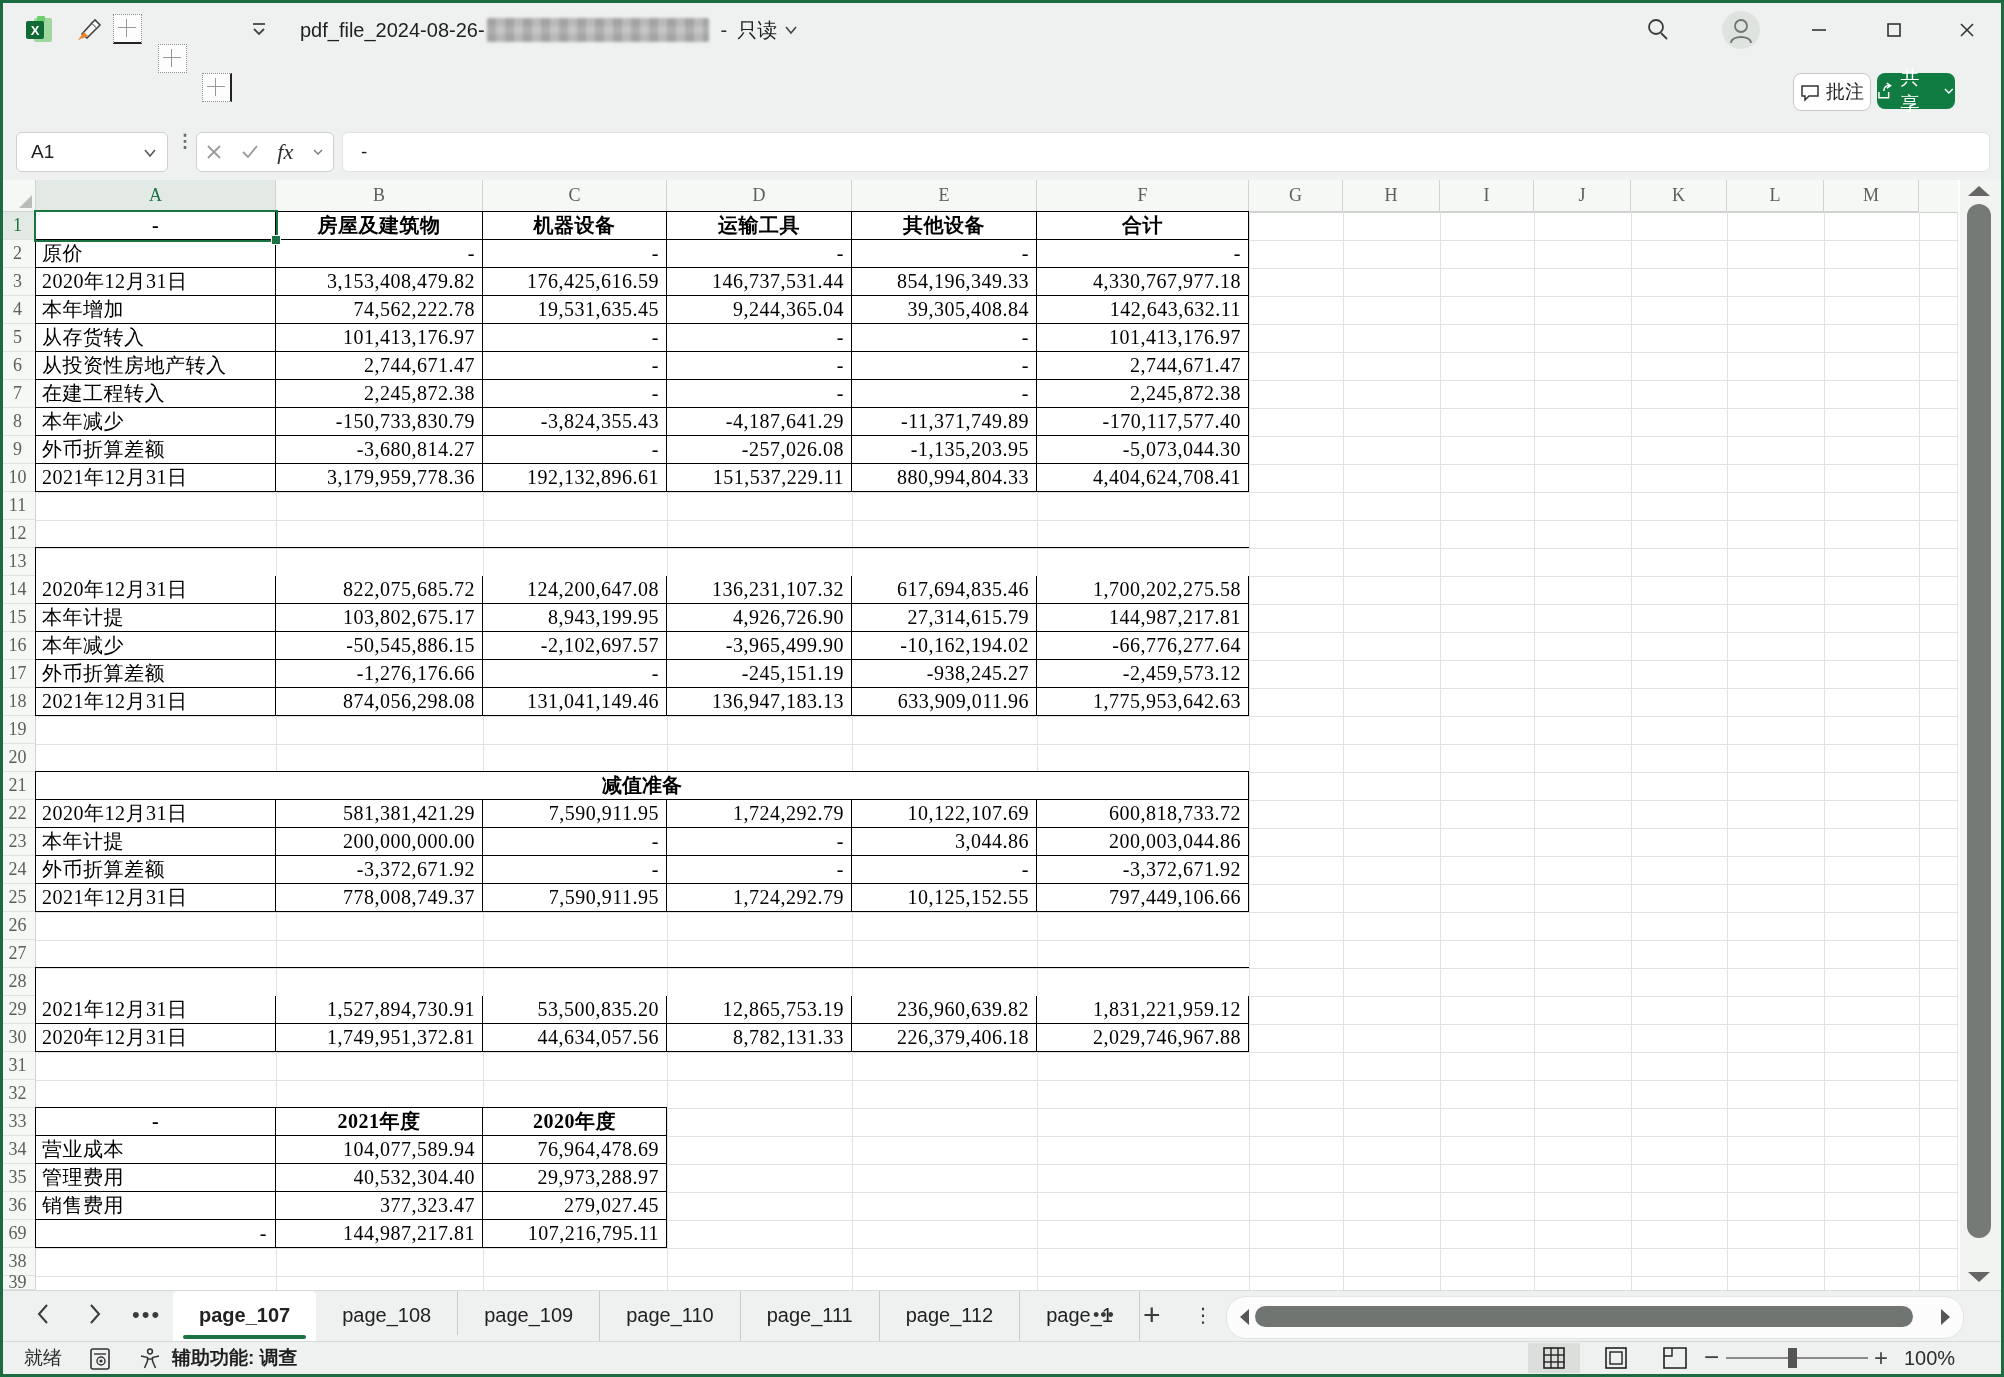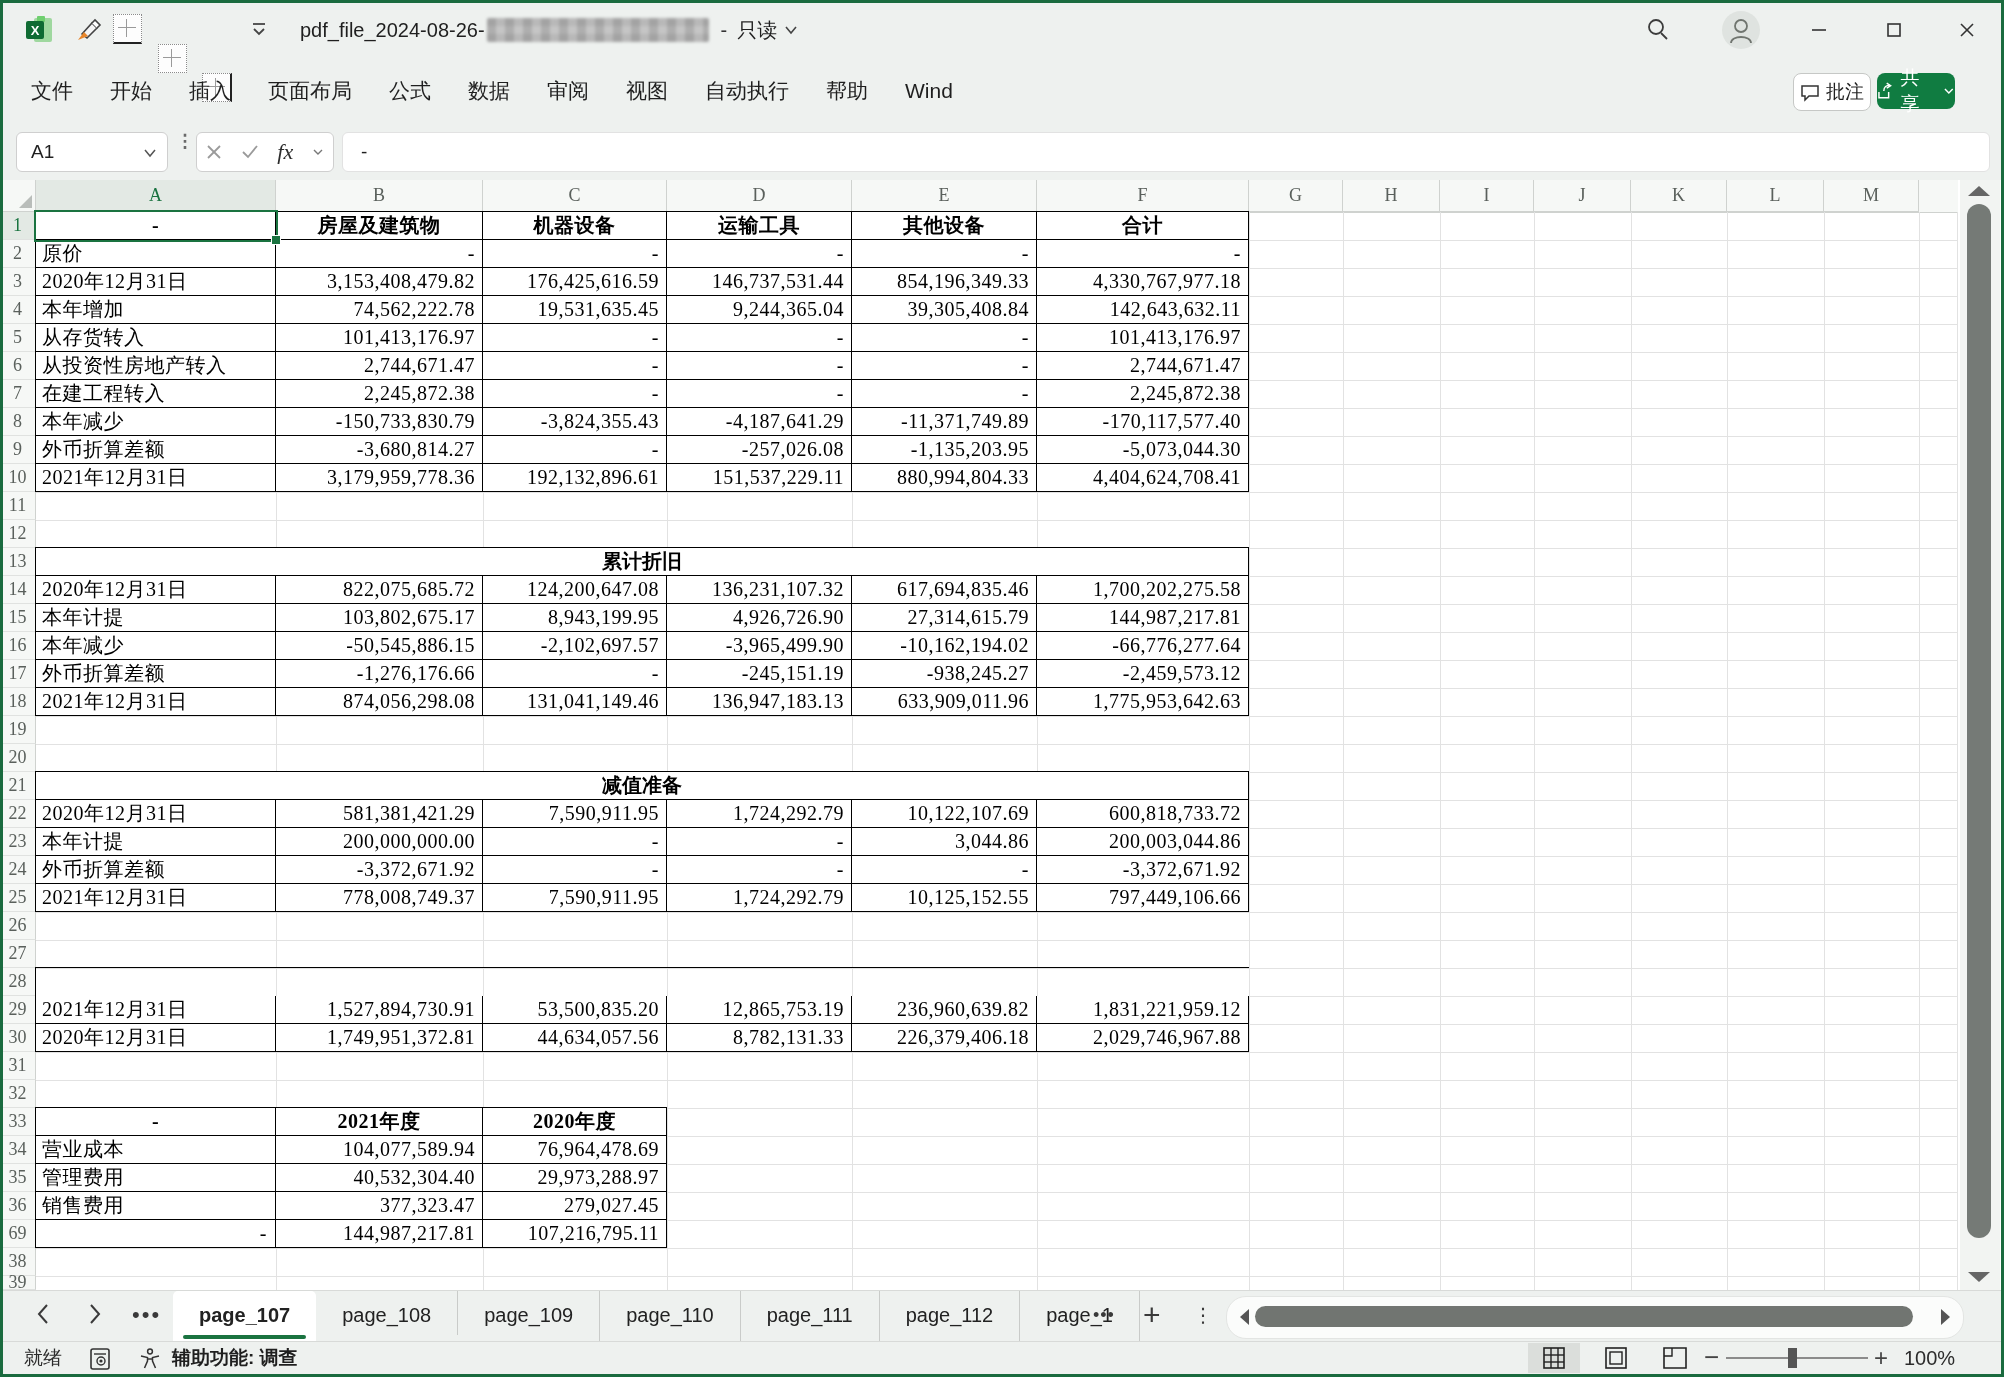--- a/index.html
+++ b/index.html
@@ -95,33 +95,20 @@
   </div>
   <div class="abs" style="left:1944px;top:12px;width:46px;height:36px;display:flex;align-items:center;justify-content:center;">
     <svg width="18" height="18" viewBox="0 0 18 18">
         <line x1="3" y1="3" x2="15" y2="15" stroke="#333" stroke-width="1.6"></line>
         <line x1="15" y1="3" x2="3" y2="15" stroke="#333" stroke-width="1.6"></line>
       </svg>
   </div>
 </div>
 
 <div id="menubar" class="abs">
-  <div id="menu-items" style="position:absolute;left:29px;top:0;display:flex;gap:33px;">
-      <div class="menu-item">文件</div>
-      <div class="menu-item">开始</div>
-      <div class="menu-item">插入</div>
-      <div class="menu-item">页面布局</div>
-      <div class="menu-item">公式</div>
-      <div class="menu-item">数据</div>
-      <div class="menu-item">审阅</div>
-      <div class="menu-item">视图</div>
-      <div class="menu-item">自动执行</div>
-      <div class="menu-item">帮助</div>
-      <div class="menu-item">Wind</div>
-    </div>
   <div class="abs" style="left:1793px;top:13px;width:76px;height:36px;background:#fff;border:1px solid #c6c8c6;border-radius:8px;display:flex;align-items:center;justify-content:center;gap:6px;font-size:19px;color:#1f1f1f;">
     <svg width="20" height="20" viewBox="0 0 20 20">
       <path d="M2 4 h16 v10 h-9 l-4 4 v-4 h-3 Z" fill="none" stroke="#333" stroke-width="1.5"></path>
     </svg>
     <span>批注</span>
   </div>
   <div class="abs" style="left:1877px;top:13px;width:78px;height:36px;background:#107c41;border-radius:8px;display:flex;align-items:center;justify-content:center;gap:6px;font-size:19px;color:#fff;">
     <svg width="18" height="18" viewBox="0 0 18 18">
       <path d="M2 10 v6 h10 v-6" fill="none" stroke="#fff" stroke-width="1.5"></path>
       <path d="M7 9 C7 5 10 3 13 3" fill="none" stroke="#fff" stroke-width="1.5"></path>
@@ -325,21 +312,20 @@
       <div style="position: absolute; left: 816px; top: 224px; width: 185px; height: 28px; box-sizing: border-box; background: rgb(255, 255, 255); border-right: 1px solid rgb(0, 0, 0); border-bottom: 1px solid rgb(0, 0, 0); line-height: 27px; font-size: 20px; white-space: nowrap; font-family: &quot;Liberation Serif&quot;, serif; color: rgb(0, 0, 0); letter-spacing: 0.5px; text-align: right; padding-right: 7px;">-1,135,203.95</div>
       <div style="position: absolute; left: 1001px; top: 224px; width: 212px; height: 28px; box-sizing: border-box; background: rgb(255, 255, 255); border-right: 1px solid rgb(0, 0, 0); border-bottom: 1px solid rgb(0, 0, 0); line-height: 27px; font-size: 20px; white-space: nowrap; font-family: &quot;Liberation Serif&quot;, serif; color: rgb(0, 0, 0); letter-spacing: 0.5px; text-align: right; padding-right: 7px;">-5,073,044.30</div>
       <div style="position: absolute; left: 0px; top: 252px; width: 240px; height: 28px; box-sizing: border-box; background: rgb(255, 255, 255); border-right: 1px solid rgb(0, 0, 0); border-bottom: 1px solid rgb(0, 0, 0); line-height: 27px; font-size: 20px; white-space: nowrap; font-family: &quot;Liberation Serif&quot;, serif; color: rgb(0, 0, 0); letter-spacing: 0.5px; text-align: left; padding-left: 6px;">2021年12月31日</div>
       <div style="position: absolute; left: 240px; top: 252px; width: 207px; height: 28px; box-sizing: border-box; background: rgb(255, 255, 255); border-right: 1px solid rgb(0, 0, 0); border-bottom: 1px solid rgb(0, 0, 0); line-height: 27px; font-size: 20px; white-space: nowrap; font-family: &quot;Liberation Serif&quot;, serif; color: rgb(0, 0, 0); letter-spacing: 0.5px; text-align: right; padding-right: 7px;">3,179,959,778.36</div>
       <div style="position: absolute; left: 447px; top: 252px; width: 184px; height: 28px; box-sizing: border-box; background: rgb(255, 255, 255); border-right: 1px solid rgb(0, 0, 0); border-bottom: 1px solid rgb(0, 0, 0); line-height: 27px; font-size: 20px; white-space: nowrap; font-family: &quot;Liberation Serif&quot;, serif; color: rgb(0, 0, 0); letter-spacing: 0.5px; text-align: right; padding-right: 7px;">192,132,896.61</div>
       <div style="position: absolute; left: 631px; top: 252px; width: 185px; height: 28px; box-sizing: border-box; background: rgb(255, 255, 255); border-right: 1px solid rgb(0, 0, 0); border-bottom: 1px solid rgb(0, 0, 0); line-height: 27px; font-size: 20px; white-space: nowrap; font-family: &quot;Liberation Serif&quot;, serif; color: rgb(0, 0, 0); letter-spacing: 0.5px; text-align: right; padding-right: 7px;">151,537,229.11</div>
       <div style="position: absolute; left: 816px; top: 252px; width: 185px; height: 28px; box-sizing: border-box; background: rgb(255, 255, 255); border-right: 1px solid rgb(0, 0, 0); border-bottom: 1px solid rgb(0, 0, 0); line-height: 27px; font-size: 20px; white-space: nowrap; font-family: &quot;Liberation Serif&quot;, serif; color: rgb(0, 0, 0); letter-spacing: 0.5px; text-align: right; padding-right: 7px;">880,994,804.33</div>
       <div style="position: absolute; left: 1001px; top: 252px; width: 212px; height: 28px; box-sizing: border-box; background: rgb(255, 255, 255); border-right: 1px solid rgb(0, 0, 0); border-bottom: 1px solid rgb(0, 0, 0); line-height: 27px; font-size: 20px; white-space: nowrap; font-family: &quot;Liberation Serif&quot;, serif; color: rgb(0, 0, 0); letter-spacing: 0.5px; text-align: right; padding-right: 7px;">4,404,624,708.41</div>
     </div>
     <div style="position: absolute; left: 35px; top: 367px; width: 1214px; height: 169px; border-top: 1px solid rgb(0, 0, 0); border-left: 1px solid rgb(0, 0, 0); box-sizing: border-box;">
-      <div style="position: absolute; left: 0px; top: 0px; width: 1213px; height: 28px; box-sizing: border-box; background: rgb(255, 255, 255); border-right: 1px solid rgb(0, 0, 0); border-bottom: 1px solid rgb(0, 0, 0); text-align: center; line-height: 27px; font-size: 20px; font-weight: bold; font-family: &quot;Liberation Serif&quot;, serif; color: rgb(0, 0, 0);">累计折旧</div>
       <div style="position: absolute; left: 0px; top: 28px; width: 240px; height: 28px; box-sizing: border-box; background: rgb(255, 255, 255); border-right: 1px solid rgb(0, 0, 0); border-bottom: 1px solid rgb(0, 0, 0); line-height: 27px; font-size: 20px; white-space: nowrap; font-family: &quot;Liberation Serif&quot;, serif; color: rgb(0, 0, 0); letter-spacing: 0.5px; text-align: left; padding-left: 6px;">2020年12月31日</div>
       <div style="position: absolute; left: 240px; top: 28px; width: 207px; height: 28px; box-sizing: border-box; background: rgb(255, 255, 255); border-right: 1px solid rgb(0, 0, 0); border-bottom: 1px solid rgb(0, 0, 0); line-height: 27px; font-size: 20px; white-space: nowrap; font-family: &quot;Liberation Serif&quot;, serif; color: rgb(0, 0, 0); letter-spacing: 0.5px; text-align: right; padding-right: 7px;">822,075,685.72</div>
       <div style="position: absolute; left: 447px; top: 28px; width: 184px; height: 28px; box-sizing: border-box; background: rgb(255, 255, 255); border-right: 1px solid rgb(0, 0, 0); border-bottom: 1px solid rgb(0, 0, 0); line-height: 27px; font-size: 20px; white-space: nowrap; font-family: &quot;Liberation Serif&quot;, serif; color: rgb(0, 0, 0); letter-spacing: 0.5px; text-align: right; padding-right: 7px;">124,200,647.08</div>
       <div style="position: absolute; left: 631px; top: 28px; width: 185px; height: 28px; box-sizing: border-box; background: rgb(255, 255, 255); border-right: 1px solid rgb(0, 0, 0); border-bottom: 1px solid rgb(0, 0, 0); line-height: 27px; font-size: 20px; white-space: nowrap; font-family: &quot;Liberation Serif&quot;, serif; color: rgb(0, 0, 0); letter-spacing: 0.5px; text-align: right; padding-right: 7px;">136,231,107.32</div>
       <div style="position: absolute; left: 816px; top: 28px; width: 185px; height: 28px; box-sizing: border-box; background: rgb(255, 255, 255); border-right: 1px solid rgb(0, 0, 0); border-bottom: 1px solid rgb(0, 0, 0); line-height: 27px; font-size: 20px; white-space: nowrap; font-family: &quot;Liberation Serif&quot;, serif; color: rgb(0, 0, 0); letter-spacing: 0.5px; text-align: right; padding-right: 7px;">617,694,835.46</div>
       <div style="position: absolute; left: 1001px; top: 28px; width: 212px; height: 28px; box-sizing: border-box; background: rgb(255, 255, 255); border-right: 1px solid rgb(0, 0, 0); border-bottom: 1px solid rgb(0, 0, 0); line-height: 27px; font-size: 20px; white-space: nowrap; font-family: &quot;Liberation Serif&quot;, serif; color: rgb(0, 0, 0); letter-spacing: 0.5px; text-align: right; padding-right: 7px;">1,700,202,275.58</div>
       <div style="position: absolute; left: 0px; top: 56px; width: 240px; height: 28px; box-sizing: border-box; background: rgb(255, 255, 255); border-right: 1px solid rgb(0, 0, 0); border-bottom: 1px solid rgb(0, 0, 0); line-height: 27px; font-size: 20px; white-space: nowrap; font-family: &quot;Liberation Serif&quot;, serif; color: rgb(0, 0, 0); letter-spacing: 0.5px; text-align: left; padding-left: 6px;">本年计提</div>
       <div style="position: absolute; left: 240px; top: 56px; width: 207px; height: 28px; box-sizing: border-box; background: rgb(255, 255, 255); border-right: 1px solid rgb(0, 0, 0); border-bottom: 1px solid rgb(0, 0, 0); line-height: 27px; font-size: 20px; white-space: nowrap; font-family: &quot;Liberation Serif&quot;, serif; color: rgb(0, 0, 0); letter-spacing: 0.5px; text-align: right; padding-right: 7px;">103,802,675.17</div>
       <div style="position: absolute; left: 447px; top: 56px; width: 184px; height: 28px; box-sizing: border-box; background: rgb(255, 255, 255); border-right: 1px solid rgb(0, 0, 0); border-bottom: 1px solid rgb(0, 0, 0); line-height: 27px; font-size: 20px; white-space: nowrap; font-family: &quot;Liberation Serif&quot;, serif; color: rgb(0, 0, 0); letter-spacing: 0.5px; text-align: right; padding-right: 7px;">8,943,199.95</div>
       <div style="position: absolute; left: 631px; top: 56px; width: 185px; height: 28px; box-sizing: border-box; background: rgb(255, 255, 255); border-right: 1px solid rgb(0, 0, 0); border-bottom: 1px solid rgb(0, 0, 0); line-height: 27px; font-size: 20px; white-space: nowrap; font-family: &quot;Liberation Serif&quot;, serif; color: rgb(0, 0, 0); letter-spacing: 0.5px; text-align: right; padding-right: 7px;">4,926,726.90</div>

